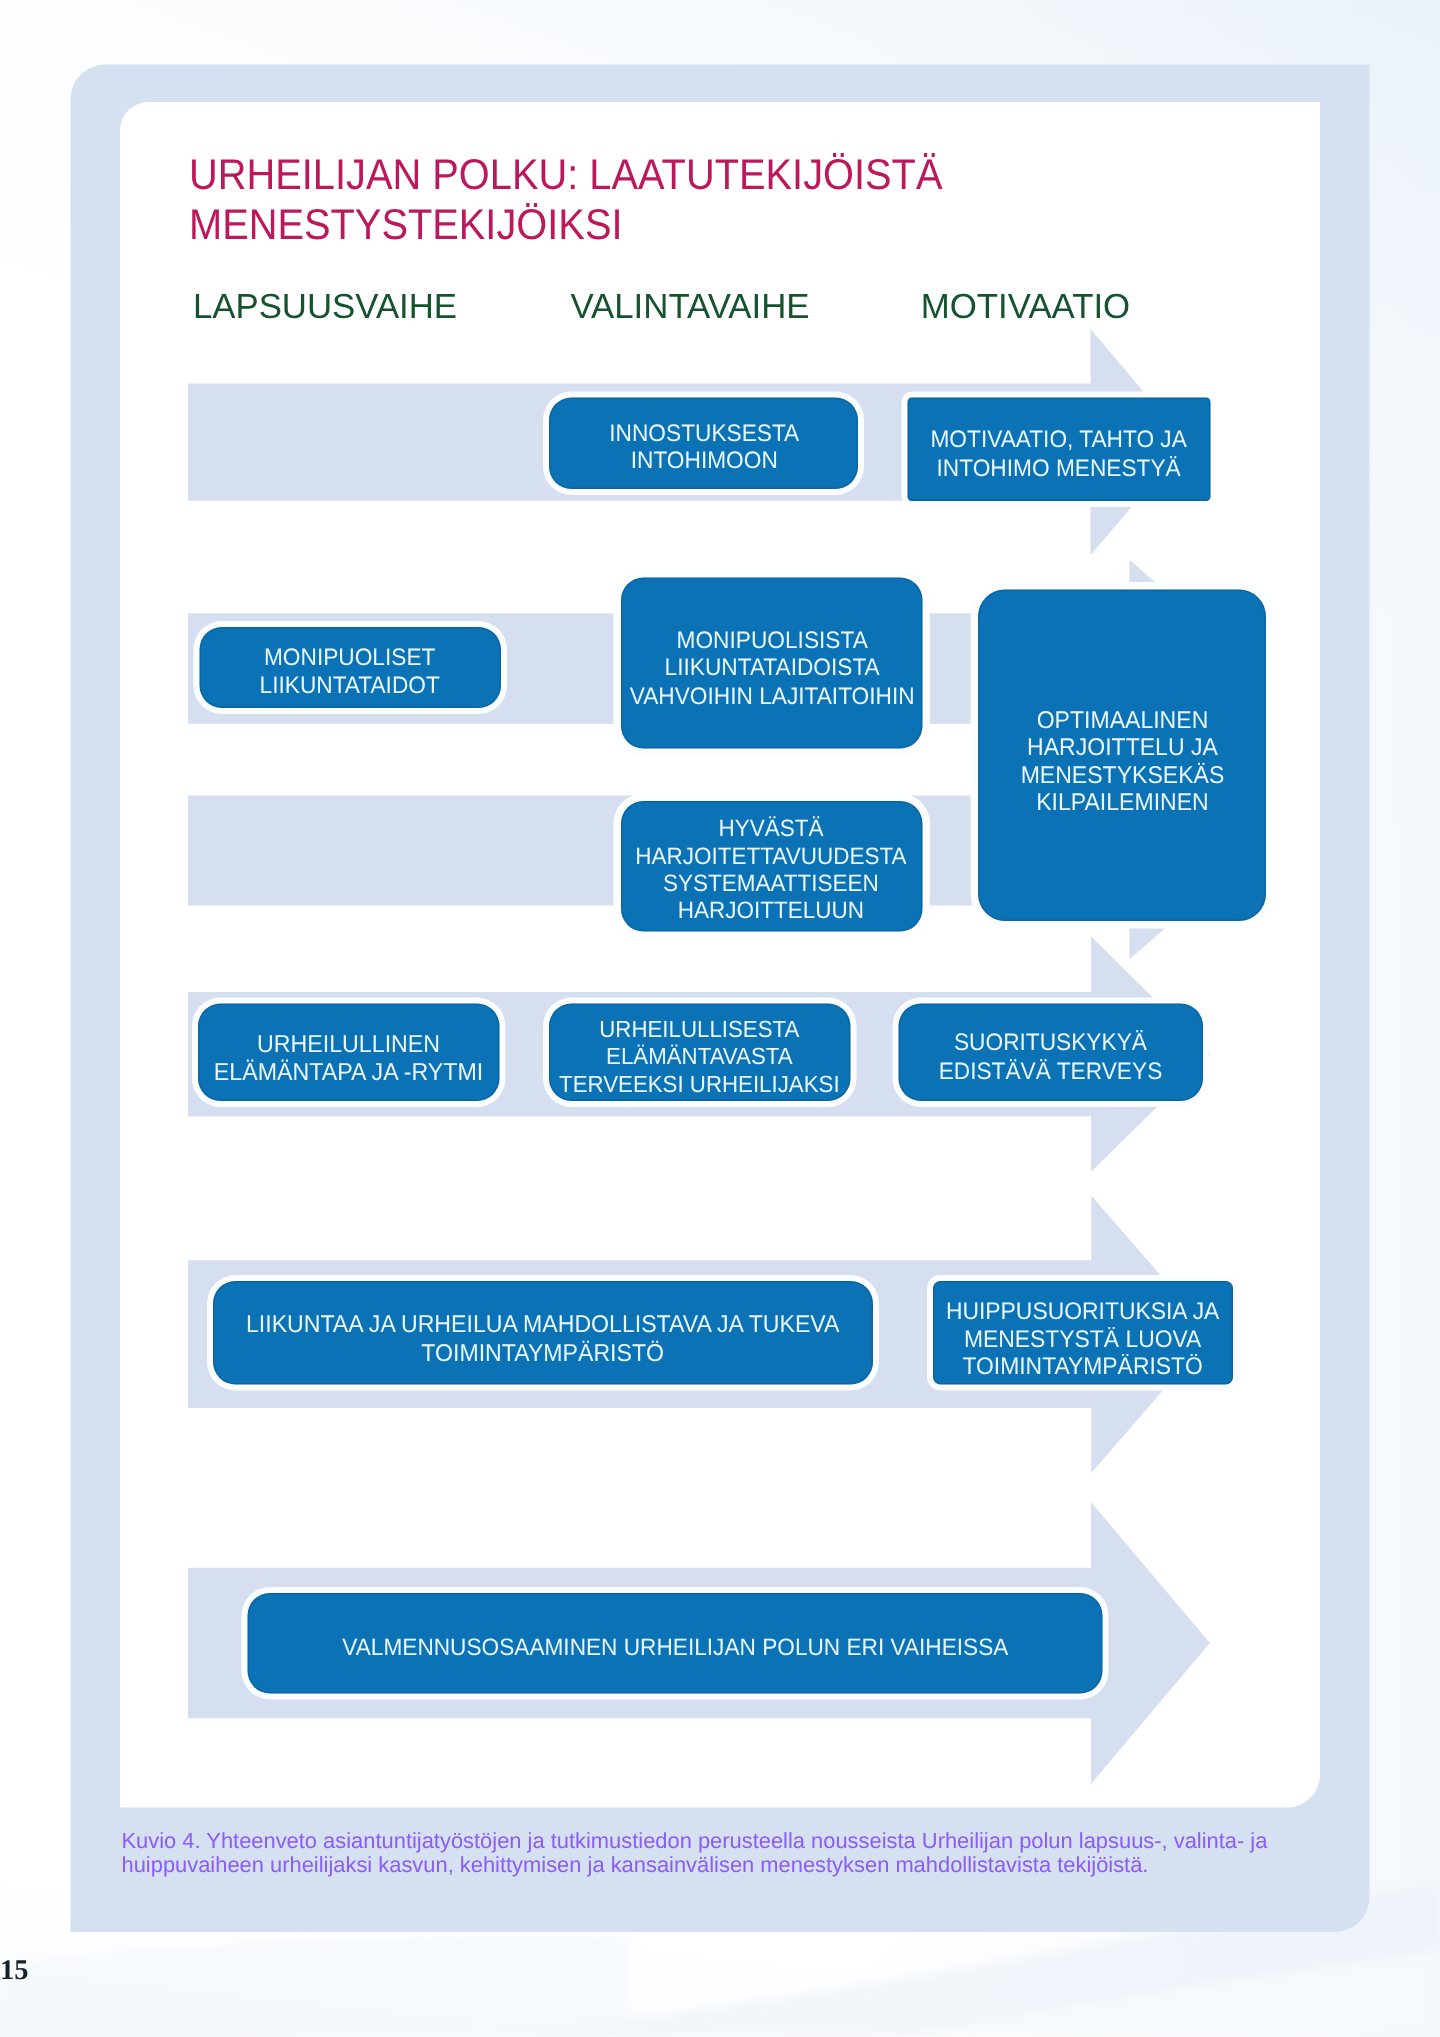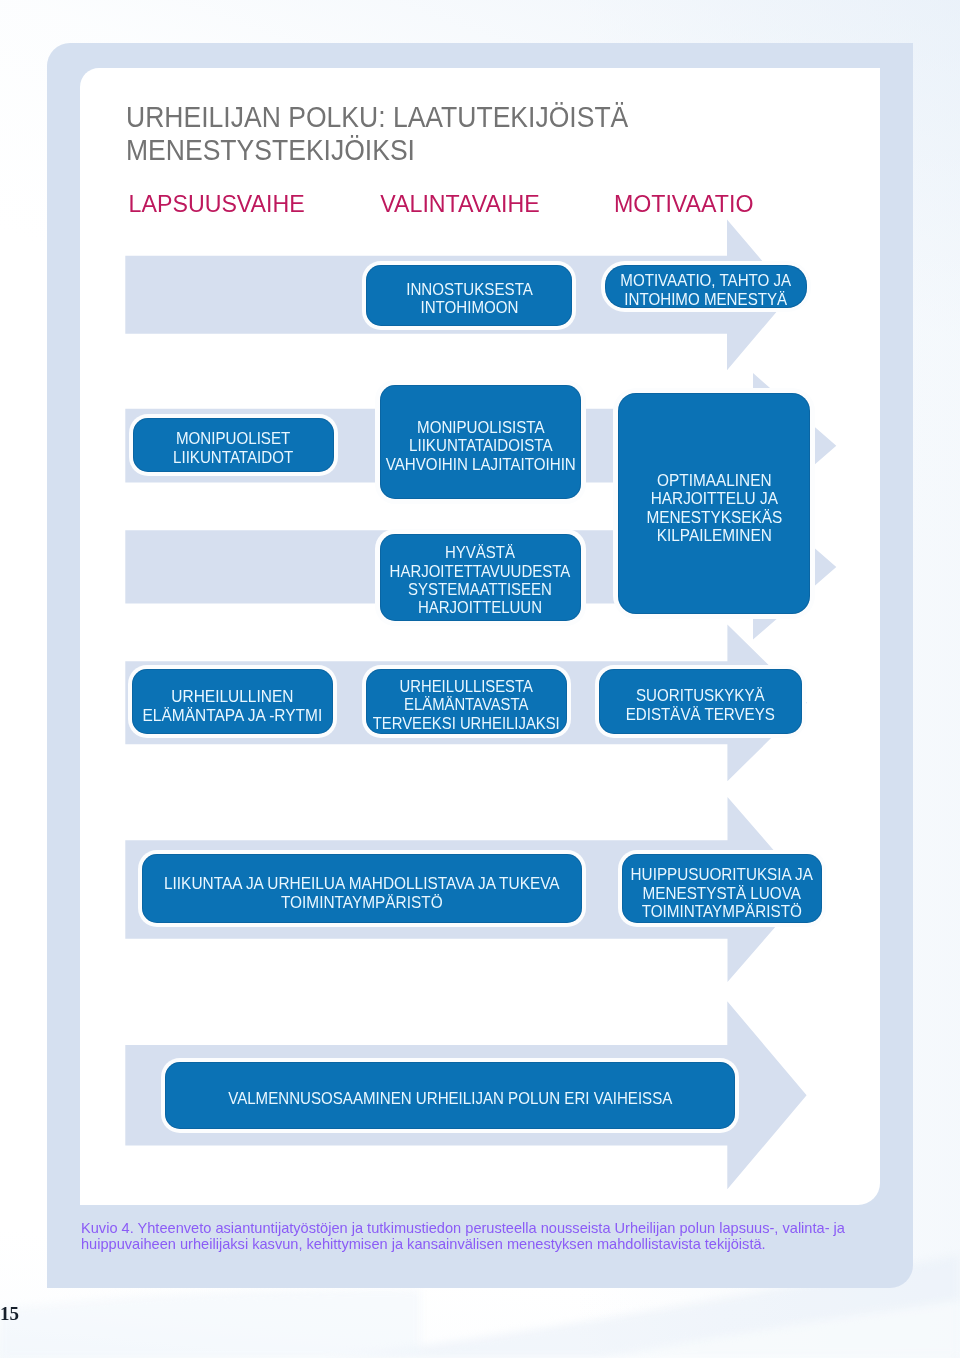--- a/index.html
+++ b/index.html
@@ -10,29 +10,29 @@
   .bg-wash{position:absolute;left:0;top:0;width:960px;height:1358px;
       background:
         linear-gradient(200deg, rgba(226,236,247,0.55) 0%, rgba(243,248,252,0.25) 20%, rgba(255,255,255,0) 34%),
         linear-gradient(6deg, rgba(233,241,249,0.40) 0%, rgba(246,250,253,0.22) 4%, rgba(255,255,255,0) 9%),
         linear-gradient(to right, rgba(255,255,255,0) 60%, rgba(236,243,250,0.55) 100%);}
   .bg-swoosh{position:absolute;left:0;top:0;width:960px;height:1358px;filter:blur(4px);}
   .frame{position:absolute;left:47px;top:43px;width:866px;height:1245px;
          background:#d5e0f0;border-radius:23px 0 23px 0;}
   .inner{position:absolute;left:80px;top:67.5px;width:800.4px;height:1137.8px;background:#fff;
          border-radius:19px 0 22px 0;}
-  .title{position:absolute;left:125.7px;top:100.7px;color:#737373;font-size:28.6px;
+  .title{position:absolute;left:125.7px;top:100.7px;color:#be185d;font-size:28.6px;
          line-height:33px;white-space:pre;}
   .title span{display:inline-block;transform:scaleX(0.928);transform-origin:left center;}
-  .phase{position:absolute;color:#be185d;font-size:23.2px;line-height:23.2px;white-space:nowrap;}
+  .phase{position:absolute;color:#14532d;font-size:23.2px;line-height:23.2px;white-space:nowrap;}
   .diagram{position:absolute;left:0;top:0;width:960px;height:1358px;}
   .box{position:absolute;background:#0b72b5;color:#e9f7ff;
        display:flex;align-items:center;justify-content:center;text-align:center;
        box-shadow:0 0 0 4px #fcfdfe, inset 0 0 0 1px rgba(9,74,124,0.30);}
-  .box.wide-ring{box-shadow:0 0 0 5px #fcfdfe, inset 0 0 0 1px rgba(9,74,124,0.30);}
+  .box.wide-ring{box-shadow:0 0 0 5px #fcfdfe, inset 0 0 0 1px rgba(9,74,124,0.30);margin-left:34px;}
   .box>span{display:block;line-height:18.4px;
             transform:scaleX(0.952);transform-origin:center center;
             position:relative;top:4px;}
   .caption{position:absolute;left:81px;top:1220px;width:782px;color:#8b5cf6;
            font-size:14.6px;line-height:16.3px;}
   .pagenum{position:absolute;left:0;top:1303px;width:960px;
            color:#16202b;font-family:"Liberation Serif",serif;font-size:19px;font-weight:bold;}
 </style>
 </head>
 <body>
@@ -66,21 +66,21 @@
 <g>
 <path d="M 125.3 840.2 L 727.5 840.2 L 727.5 797.0 L 807.7 889.45 L 727.5 982.0 L 727.5 938.7 L 125.3 938.7 Z" fill="#d6dfef"></path>
 </g>
 <g>
 <path d="M 125.3 1045.1 L 727.3 1045.1 L 727.3 1001.3 L 806.6 1095.3 L 727.3 1189.3 L 727.3 1145.5 L 125.3 1145.5 Z" fill="#d6dfef"></path>
 </g>
     </svg>
 <div class="box" style="left:366.3px;top:265.0px;width:206px;height:60.9px;border-radius:15px">
       <span style="font-size:15.9px"><span class="ln">INNOSTUKSESTA</span><br><span class="ln">INTOHIMOON</span></span>
     </div>
-<div class="box" style="left:605.1px;top:265.0px;width:201.5px;height:43px;border-radius:20px">
+<div class="box" style="left:605.1px;top:265.0px;width:201.5px;height:69px;border-radius:3px">
       <span style="font-size:15.9px"><span class="ln">MOTIVAATIO, TAHTO JA</span><br><span class="ln">INTOHIMO MENESTYÄ</span></span>
     </div>
 <div class="box" style="left:132.5px;top:417.8px;width:201.5px;height:53.9px;border-radius:15px">
       <span style="font-size:15.9px"><span class="ln">MONIPUOLISET</span><br><span class="ln">LIIKUNTATAIDOT</span></span>
     </div>
 <div class="box wide-ring" style="left:379.7px;top:385.3px;width:201.2px;height:114.2px;border-radius:15px">
       <span style="font-size:15.9px"><span class="ln">MONIPUOLISISTA</span><br><span class="ln">LIIKUNTATAIDOISTA</span><br><span class="ln">VAHVOIHIN LAJITAITOIHIN</span></span>
     </div>
 <div class="box wide-ring" style="left:617.5px;top:393.0px;width:192.8px;height:221.0px;border-radius:18px">
       <span style="font-size:16.15px"><span class="ln">OPTIMAALINEN</span><br><span class="ln">HARJOITTELU JA</span><br><span class="ln">MENESTYKSEKÄS</span><br><span class="ln">KILPAILEMINEN</span></span>
@@ -93,21 +93,21 @@
     </div>
 <div class="box" style="left:366.4px;top:669.0px;width:200.5px;height:65.4px;border-radius:15px">
       <span style="font-size:15.6px"><span class="ln">URHEILULLISESTA</span><br><span class="ln">ELÄMÄNTAVASTA</span><br><span class="ln">TERVEEKSI URHEILIJAKSI</span></span>
     </div>
 <div class="box" style="left:599.0px;top:669.0px;width:203.0px;height:65.4px;border-radius:15px">
       <span style="font-size:15.9px"><span class="ln">SUORITUSKYKYÄ</span><br><span class="ln">EDISTÄVÄ TERVEYS</span></span>
     </div>
 <div class="box" style="left:141.6px;top:854.4px;width:440.2px;height:68.9px;border-radius:15px">
       <span style="font-size:16.2px"><span class="ln">LIIKUNTAA JA URHEILUA MAHDOLLISTAVA JA TUKEVA</span><br><span class="ln">TOIMINTAYMPÄRISTÖ</span></span>
     </div>
-<div class="box" style="left:622.2px;top:854.4px;width:200.0px;height:68.9px;border-radius:15px">
+<div class="box" style="left:622.2px;top:854.4px;width:200.0px;height:68.9px;border-radius:5px">
       <span style="font-size:16.05px"><span class="ln">HUIPPUSUORITUKSIA JA</span><br><span class="ln">MENESTYSTÄ LUOVA</span><br><span class="ln">TOIMINTAYMPÄRISTÖ</span></span>
     </div>
 <div class="box" style="left:165px;top:1061.5px;width:569.5px;height:67.2px;border-radius:15px">
       <span style="font-size:15.87px"><span class="ln">VALMENNUSOSAAMINEN URHEILIJAN POLUN ERI VAIHEISSA</span></span>
     </div>
 <div class="caption">Kuvio 4. Yhteenveto asiantuntijatyöstöjen ja tutkimustiedon perusteella nousseista Urheilijan polun lapsuus-, valinta- ja huippuvaiheen urheilijaksi kasvun, kehittymisen ja kansainvälisen menestyksen mahdollistavista tekijöistä.</div>
 <div class="pagenum">15</div>
 </div>
 
 </body></html>

